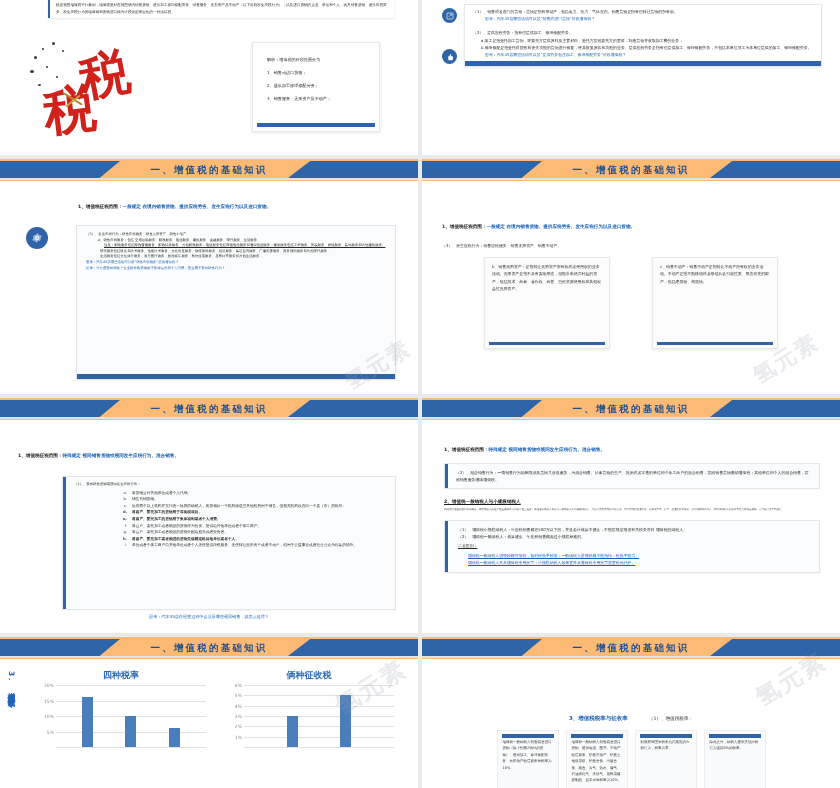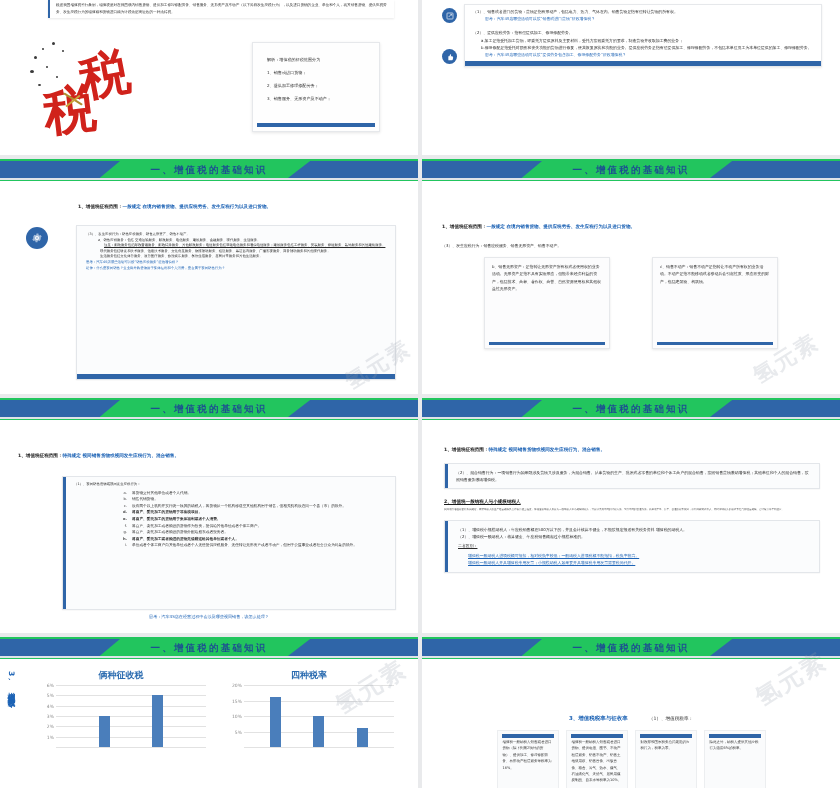--- a/index.html
+++ b/index.html
@@ -21,21 +21,21 @@
   .slide {
     position: relative;
     background: #ffffff;
     overflow: hidden;
   }
   
   .hdr {
     position: relative;
     width: 100%;
     height: 22px;
-    background: #22c55e;
+    background: #fdba74;
   }
   .hdr .bar-l, .hdr .bar-r {
     position: absolute; top: 2px; height: 17px;
     background: #2f65a8;
   }
   .hdr .bar-l {
     left: 0; width: 120px;
     clip-path: polygon(0 0, 100% 0, 83% 100%, 0 100%);
   }
   .hdr .bar-r {
@@ -402,20 +402,44 @@
   <div class="slide">
     <div class="hdr">
       <div class="bar-l"></div>
       <div class="bar-r"></div>
       <div class="bar-edge"></div>
       <div class="title">一、增值税的基础知识</div>
     </div>
     <div class="vlabel">3、增值税税率与征收率</div>
 
     <div class="charts">
+
+      <div class="chart">
+        <div class="ctitle">四种税率</div>
+        <div class="plot">
+          <div class="yaxis">
+            <span style="top:0%;">20%</span>
+            <span style="top:25%;">15%</span>
+            <span style="top:50%;">10%</span>
+            <span style="top:75%;">5%</span>
+          </div>
+          <div class="grid">
+            <div class="gl" style="top:0%;"></div>
+            <div class="gl" style="top:25%;"></div>
+            <div class="gl" style="top:50%;"></div>
+            <div class="gl" style="top:75%;"></div>
+            <div class="gl" style="top:100%;"></div>
+            <div class="bars">
+              <div class="bar" style="height:80%;"></div>
+              <div class="bar" style="height:50%;"></div>
+              <div class="bar" style="height:30%;"></div>
+            </div>
+          </div>
+        </div>
+      </div>
 
       <div class="chart">
         <div class="ctitle">俩种征收税</div>
         <div class="plot">
           <div class="yaxis">
             <span style="top:0%;">6%</span>
             <span style="top:16.6%;">5%</span>
             <span style="top:33.3%;">4%</span>
             <span style="top:50%;">3%</span>
             <span style="top:66.6%;">2%</span>
@@ -429,44 +453,20 @@
             <div class="gl" style="top:66.6%;"></div>
             <div class="gl" style="top:83.3%;"></div>
             <div class="gl" style="top:100%;"></div>
             <div class="bars" style="padding:0 22px;">
               <div class="bar" style="height:50%;"></div>
               <div class="bar" style="height:83.3%;"></div>
             </div>
           </div>
         </div>
       </div>
-
-      <div class="chart">
-        <div class="ctitle">四种税率</div>
-        <div class="plot">
-          <div class="yaxis">
-            <span style="top:0%;">20%</span>
-            <span style="top:25%;">15%</span>
-            <span style="top:50%;">10%</span>
-            <span style="top:75%;">5%</span>
-          </div>
-          <div class="grid">
-            <div class="gl" style="top:0%;"></div>
-            <div class="gl" style="top:25%;"></div>
-            <div class="gl" style="top:50%;"></div>
-            <div class="gl" style="top:75%;"></div>
-            <div class="gl" style="top:100%;"></div>
-            <div class="bars">
-              <div class="bar" style="height:80%;"></div>
-              <div class="bar" style="height:50%;"></div>
-              <div class="bar" style="height:30%;"></div>
-            </div>
-          </div>
-        </div>
-      </div>
     </div>
     <div class="wm" style="right:8px;top:34px;font-size:24px;">氢元素</div>
   </div>
 
   <div class="slide">
     <div class="hdr">
       <div class="bar-l"></div>
       <div class="bar-r"></div>
       <div class="bar-edge"></div>
       <div class="title">一、增值税的基础知识</div>

